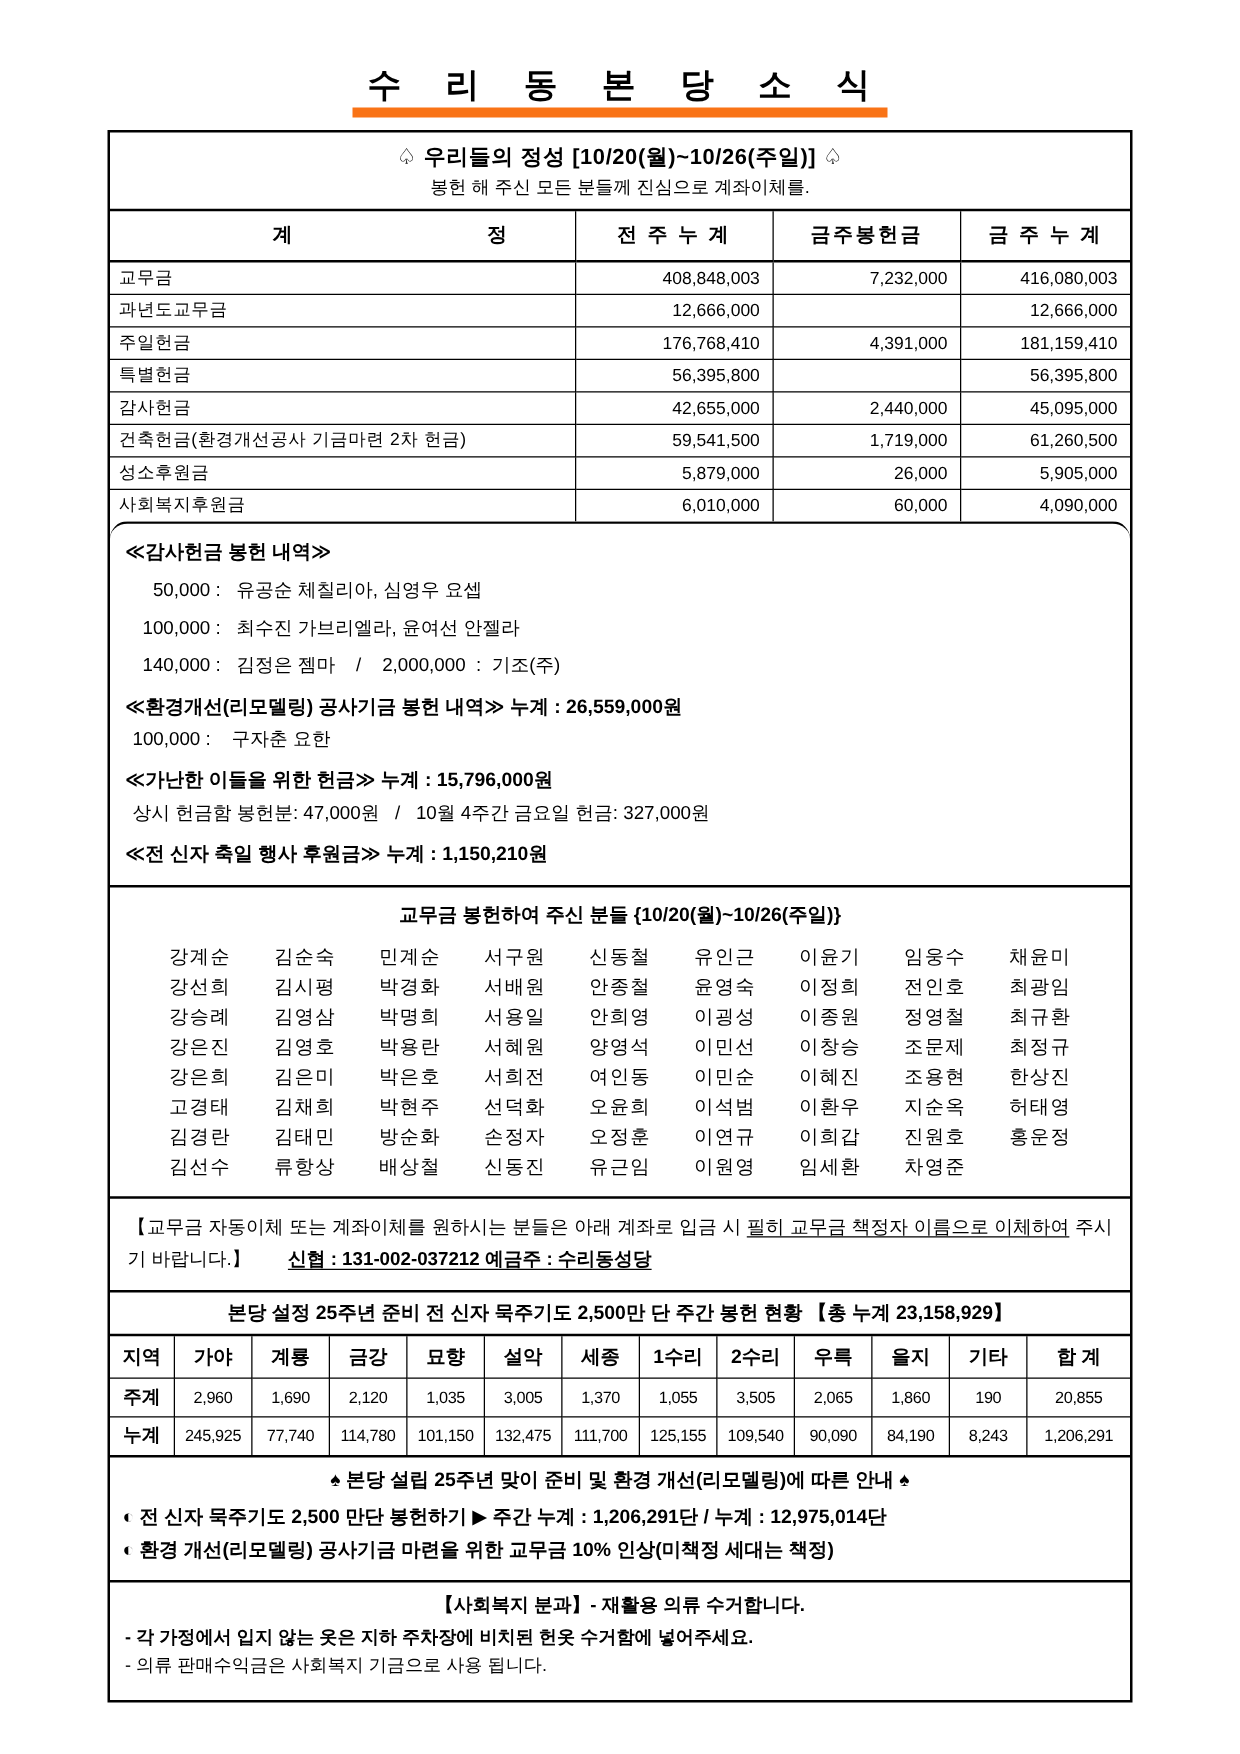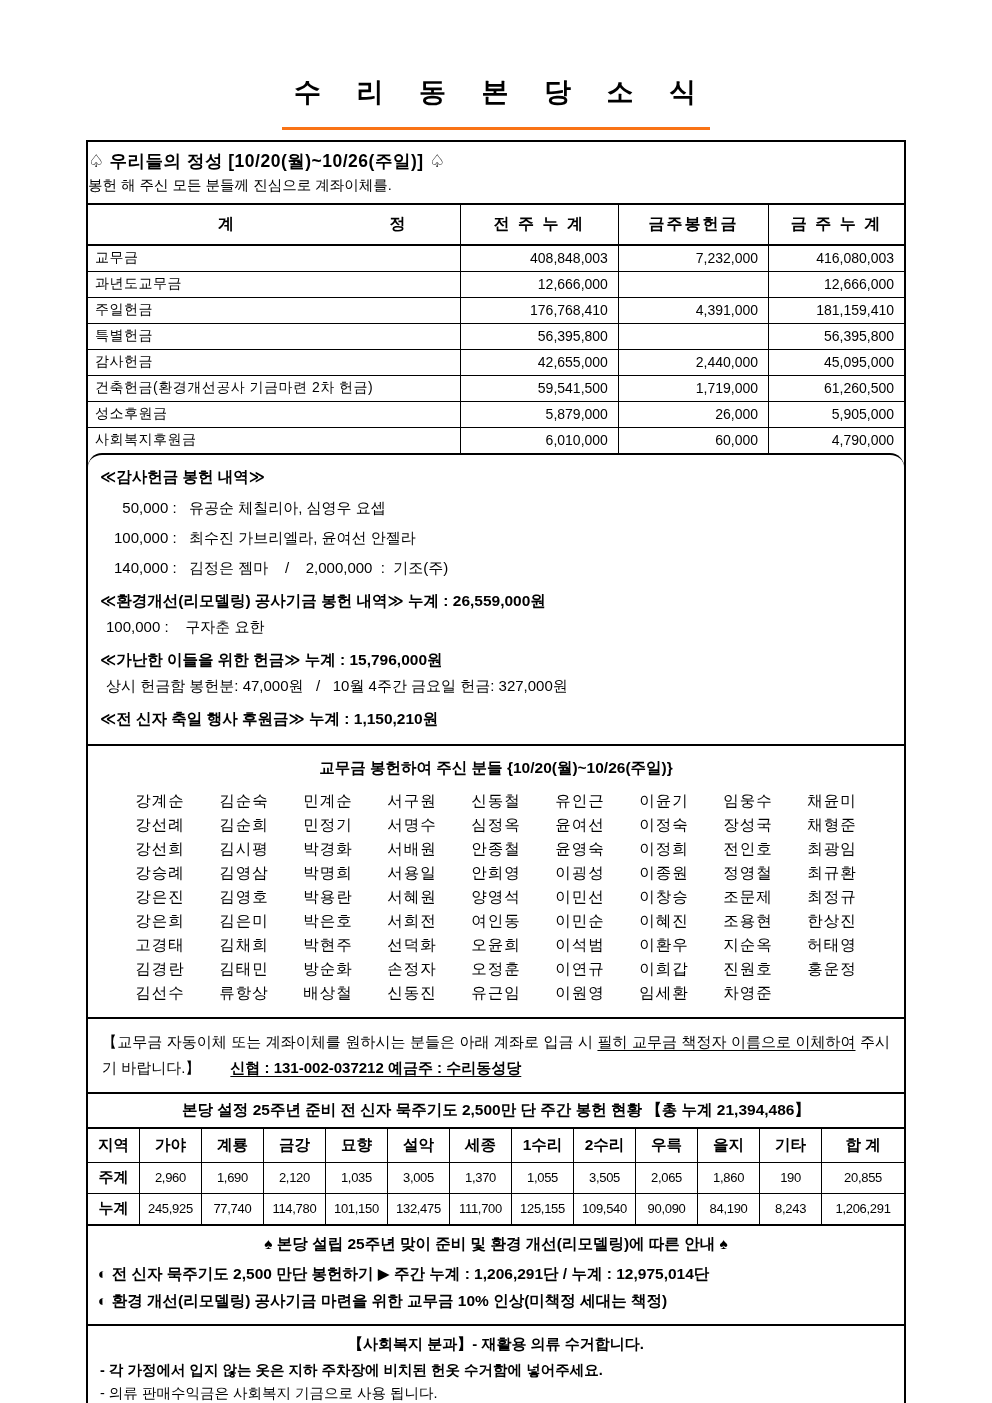--- a/index.html
+++ b/index.html
@@ -9,32 +9,31 @@
     font-family: "Liberation Sans", "DejaVu Sans", sans-serif;
     color: #000;
   }
   .page { width: 992px; padding: 50px 86px 0 86px; }
 
   
   .title-wrap { text-align: center; margin-bottom: 10px; }
   .title-wrap .ttl {
     display: inline-block;
     font-size: 27px; font-weight: bold;
-    letter-spacing: 14px; padding: 0 0 17px 12px;
-    border-bottom: 3px solid #f97316;
-    margin-top: 24px;
+    letter-spacing: 14px; padding: 0 0 0 12px;
+    border-bottom: 8px solid #f97316;
   }
 
   
   .doc { border: 2px solid #000; }
   .sec { border-top: 2px solid #000; }
   .sec:first-child { border-top: none; }
 
   
-  .sec-header { text-align: left; padding: 7px 0 8px; border-radius: 18px; }
+  .sec-header { text-align: center; padding: 7px 0 8px; border-radius: 18px; }
   .hdr-main { font-size: 17.5px; font-weight: bold; letter-spacing: .5px; }
   .hdr-sub  { font-size: 14.5px; margin-top: 3px; }
 
   
   table.fin { width: 100%; border-collapse: collapse; table-layout: fixed; }
   .fin th, .fin td { border: 1px solid #000; overflow: hidden; }
   .fin th:first-child, .fin td:first-child { border-left: none; }
   .fin th:last-child,  .fin td:last-child  { border-right: none; }
   .fin thead th {
     border-top: none; border-bottom: 2px solid #000;
@@ -164,21 +163,21 @@
             <tr>
               <td class="cname">성소후원금</td>
               <td class="cnum">5,879,000</td>
               <td class="cnum">26,000</td>
               <td class="cnum">5,905,000</td>
             </tr>
             <tr>
               <td class="cname">사회복지후원금</td>
               <td class="cnum">6,010,000</td>
               <td class="cnum">60,000</td>
-              <td class="cnum">4,790,000</td>
+              <td class="cnum">4,090,000</td>
             </tr>
           </tbody>
       </table>
     </section>
 
     <section class="sec sec-details">
       <div class="blk">
         <div class="blk-title">≪감사헌금 봉헌 내역≫</div>
         <div id="thanks-lines">
             <div class="detail-line">  50,000 :   유공순 체칠리아, 심영우 요셉</div>
@@ -208,31 +207,20 @@
               <td>김순숙</td>
               <td>민계순</td>
               <td>서구원</td>
               <td>신동철</td>
               <td>유인근</td>
               <td>이윤기</td>
               <td>임웅수</td>
               <td>채윤미</td>
             </tr>
             <tr>
-              <td>강선례</td>
-              <td>김순희</td>
-              <td>민정기</td>
-              <td>서명수</td>
-              <td>심정옥</td>
-              <td>윤여선</td>
-              <td>이정숙</td>
-              <td>장성국</td>
-              <td>채형준</td>
-            </tr>
-            <tr>
               <td>강선희</td>
               <td>김시평</td>
               <td>박경화</td>
               <td>서배원</td>
               <td>안종철</td>
               <td>윤영숙</td>
               <td>이정희</td>
               <td>전인호</td>
               <td>최광임</td>
             </tr>
@@ -304,21 +292,21 @@
             </tr>
           </tbody>
       </table>
     </section>
 
     <section class="sec sec-transfer">
       <p><span>【교무금 자동이체 또는 계좌이체를 원하시는 분들은 아래 계좌로 입금 시 </span><span class="ul">필히 교무금 책정자 이름으로 이체하여</span><span> 주시기 바랍니다.】</span><span class="ul acct-info">신협 : 131-002-037212 예금주 : 수리동성당</span></p>
     </section>
 
     <section class="sec">
-      <div class="rosary-title">본당 설정 25주년 준비 전 신자 묵주기도 2,500만 단 주간 봉헌 현황 【총 누계 21,394,486】</div>
+      <div class="rosary-title">본당 설정 25주년 준비 전 신자 묵주기도 2,500만 단 주간 봉헌 현황 【총 누계 23,158,929】</div>
       <table class="rosary">
         <colgroup id="rosary-cols">
             <col style="width: 6.3%;">
             <col style="width: 7.6%;">
             <col style="width: 7.6%;">
             <col style="width: 7.6%;">
             <col style="width: 7.6%;">
             <col style="width: 7.6%;">
             <col style="width: 7.6%;">
             <col style="width: 7.6%;">

